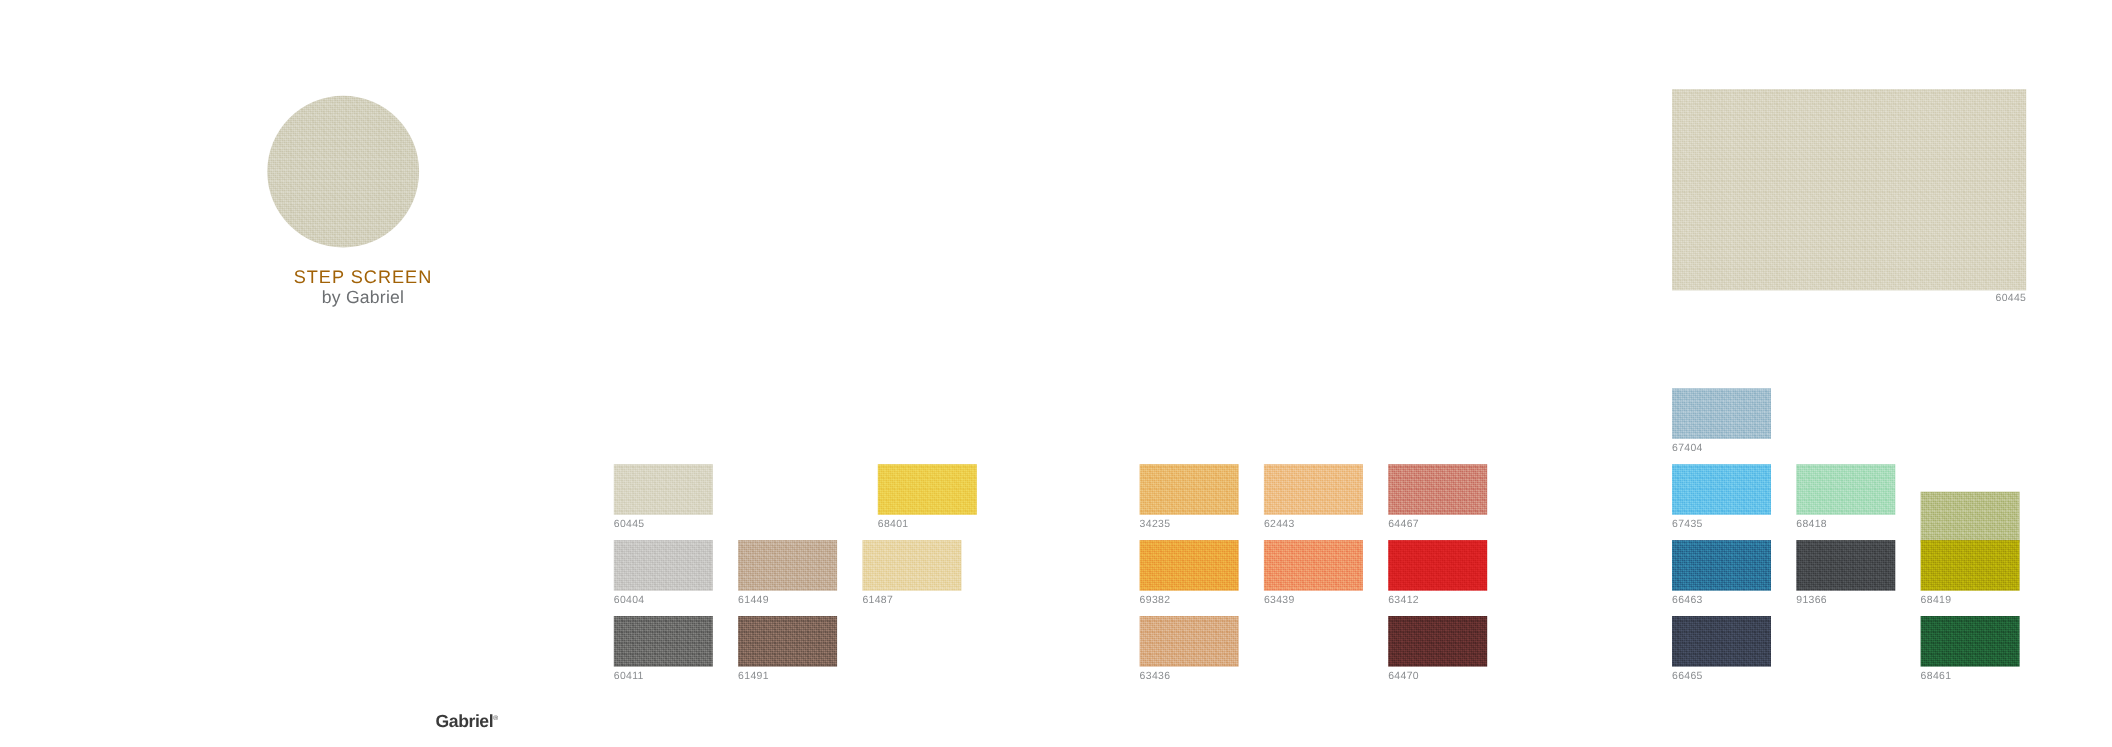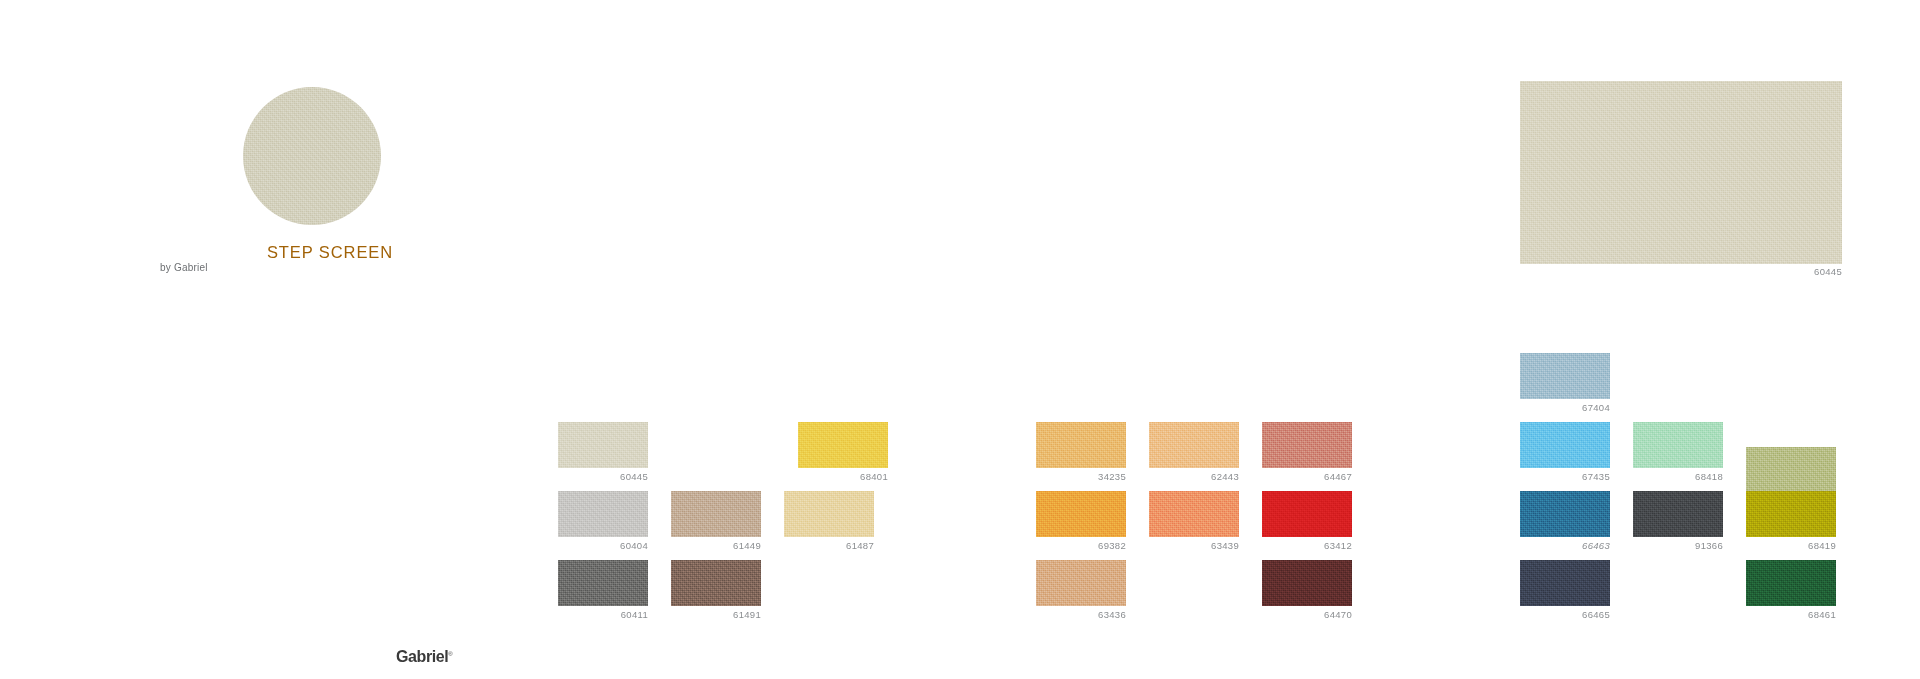--- a/index.html
+++ b/index.html
@@ -62,22 +62,22 @@
     letter-spacing: 0.9px;
     color: #a16207;
     font-weight: 400;
     white-space: nowrap;
   }
   #product-subtitle {
     position: absolute;
     left: 160px;
     top: 262px;
     width: 340px;
-    text-align: left;
-    font-size: 10px;
+    text-align: center;
+    font-size: 16px;
     letter-spacing: 0.2px;
     color: #6c6f72;
     font-weight: 400;
   }
 
   
   #hero-swatch {
     position: absolute;
     left: 1520px;
     top: 81px;
@@ -104,21 +104,20 @@
     position: absolute;
     width: 90px;
   }
   .swatch-chip {
     width: 90px;
     height: 46px;
     overflow: hidden;
   }
   .swatch-label {
     margin-top: 3px;
-    text-align: right;
     font-size: 9.5px;
     line-height: 11px;
     color: #8a8d90;
     letter-spacing: 0.3px;
     white-space: nowrap;
   }
   .swatch-cell.empty .swatch-chip,
   .swatch-cell.empty .swatch-label { visibility: hidden; }
 
   
@@ -246,21 +245,21 @@
         <div class="swatch-label">67435</div>
       </div>
       <div class="swatch-cell" style="left: 113px; top: 69px;">
         <div class="swatch-chip fabric" style="background-color: rgb(168, 221, 187);"></div>
         <div class="swatch-label">68418</div>
       </div>
       <div class="swatch-cell" style="left: 226px; top: 69px; margin-top: 25px;">
         <div class="swatch-chip fabric" style="background-color: rgb(181, 188, 130);"></div>
         <div class="swatch-label">68499</div>
       </div>
-      <div class="swatch-cell" style="left: 0px; top: 138px; font-style: italic;">
+      <div class="swatch-cell" style="left: 0px; top: 138px;">
         <div class="swatch-chip fabric" style="background-color: rgb(42, 111, 150);"></div>
         <div class="swatch-label">66463</div>
       </div>
       <div class="swatch-cell" style="left: 113px; top: 138px;">
         <div class="swatch-chip fabric" style="background-color: rgb(68, 71, 74);"></div>
         <div class="swatch-label">91366</div>
       </div>
       <div class="swatch-cell" style="left: 226px; top: 138px;">
         <div class="swatch-chip fabric" style="background-color: rgb(175, 165, 8);"></div>
         <div class="swatch-label">68419</div>

